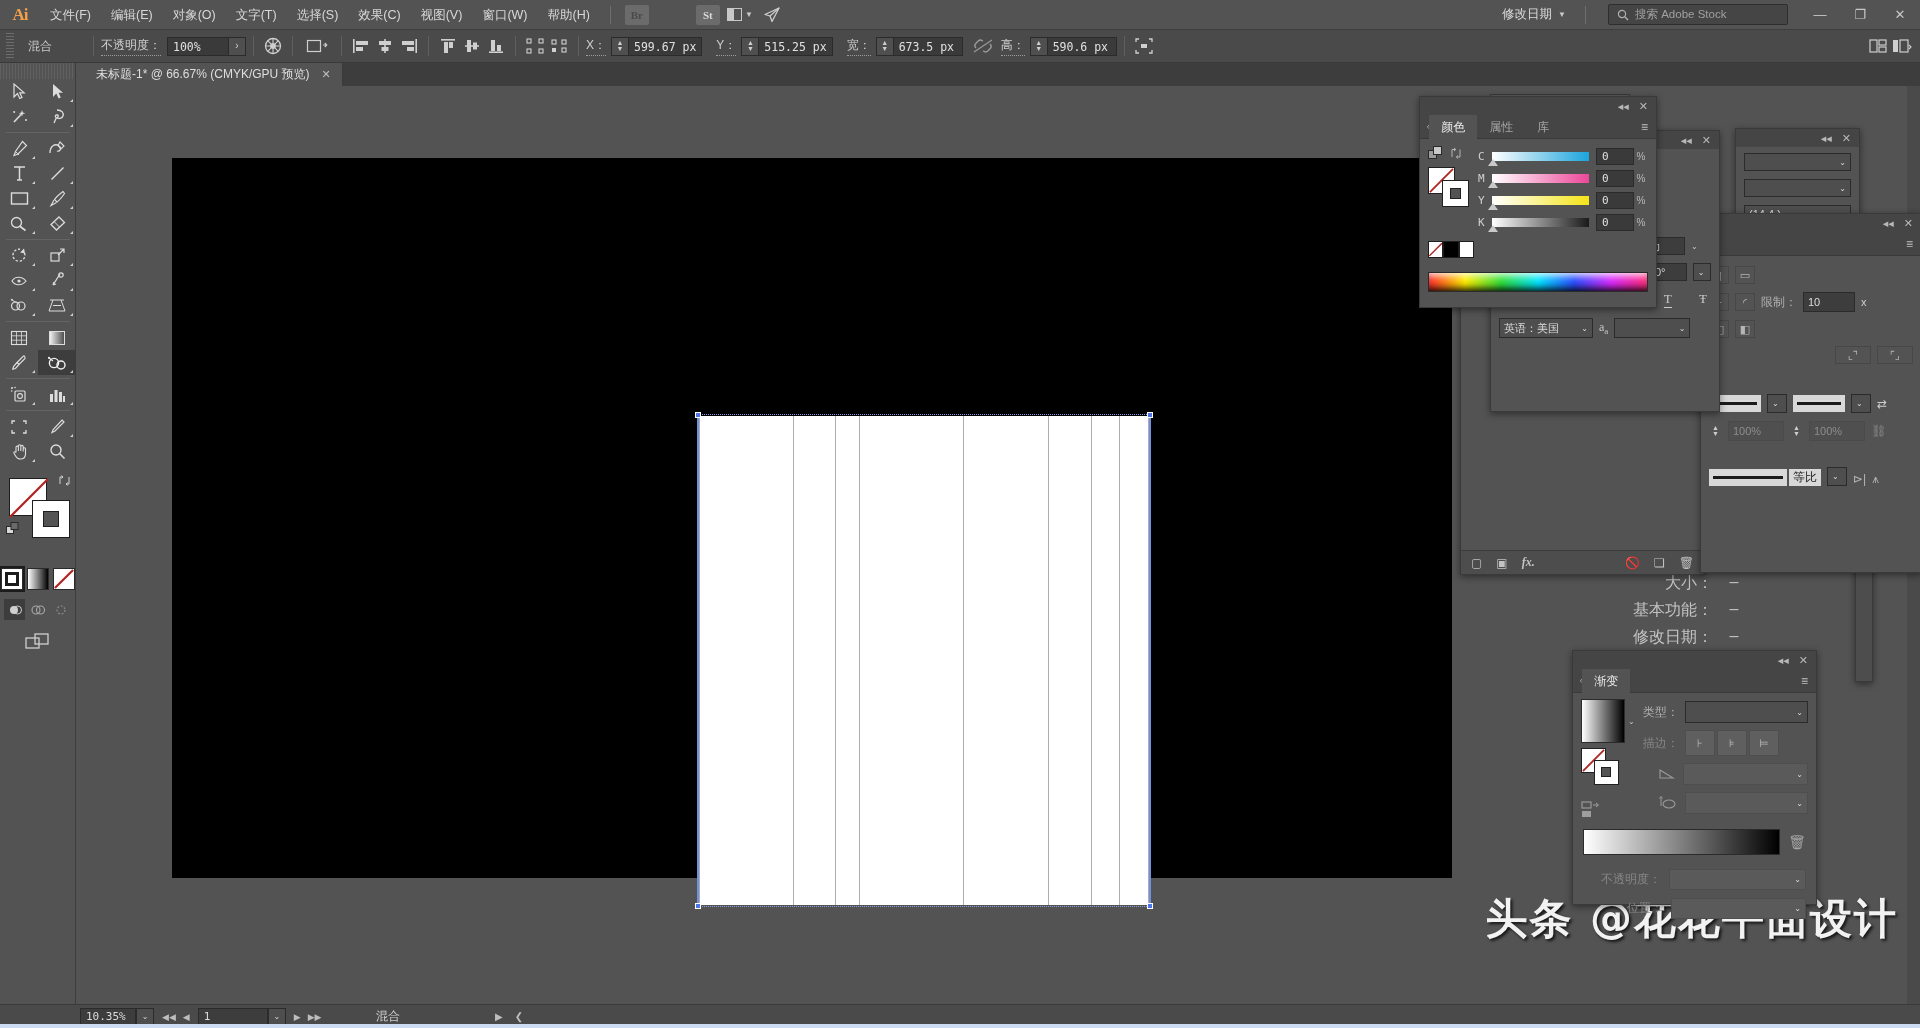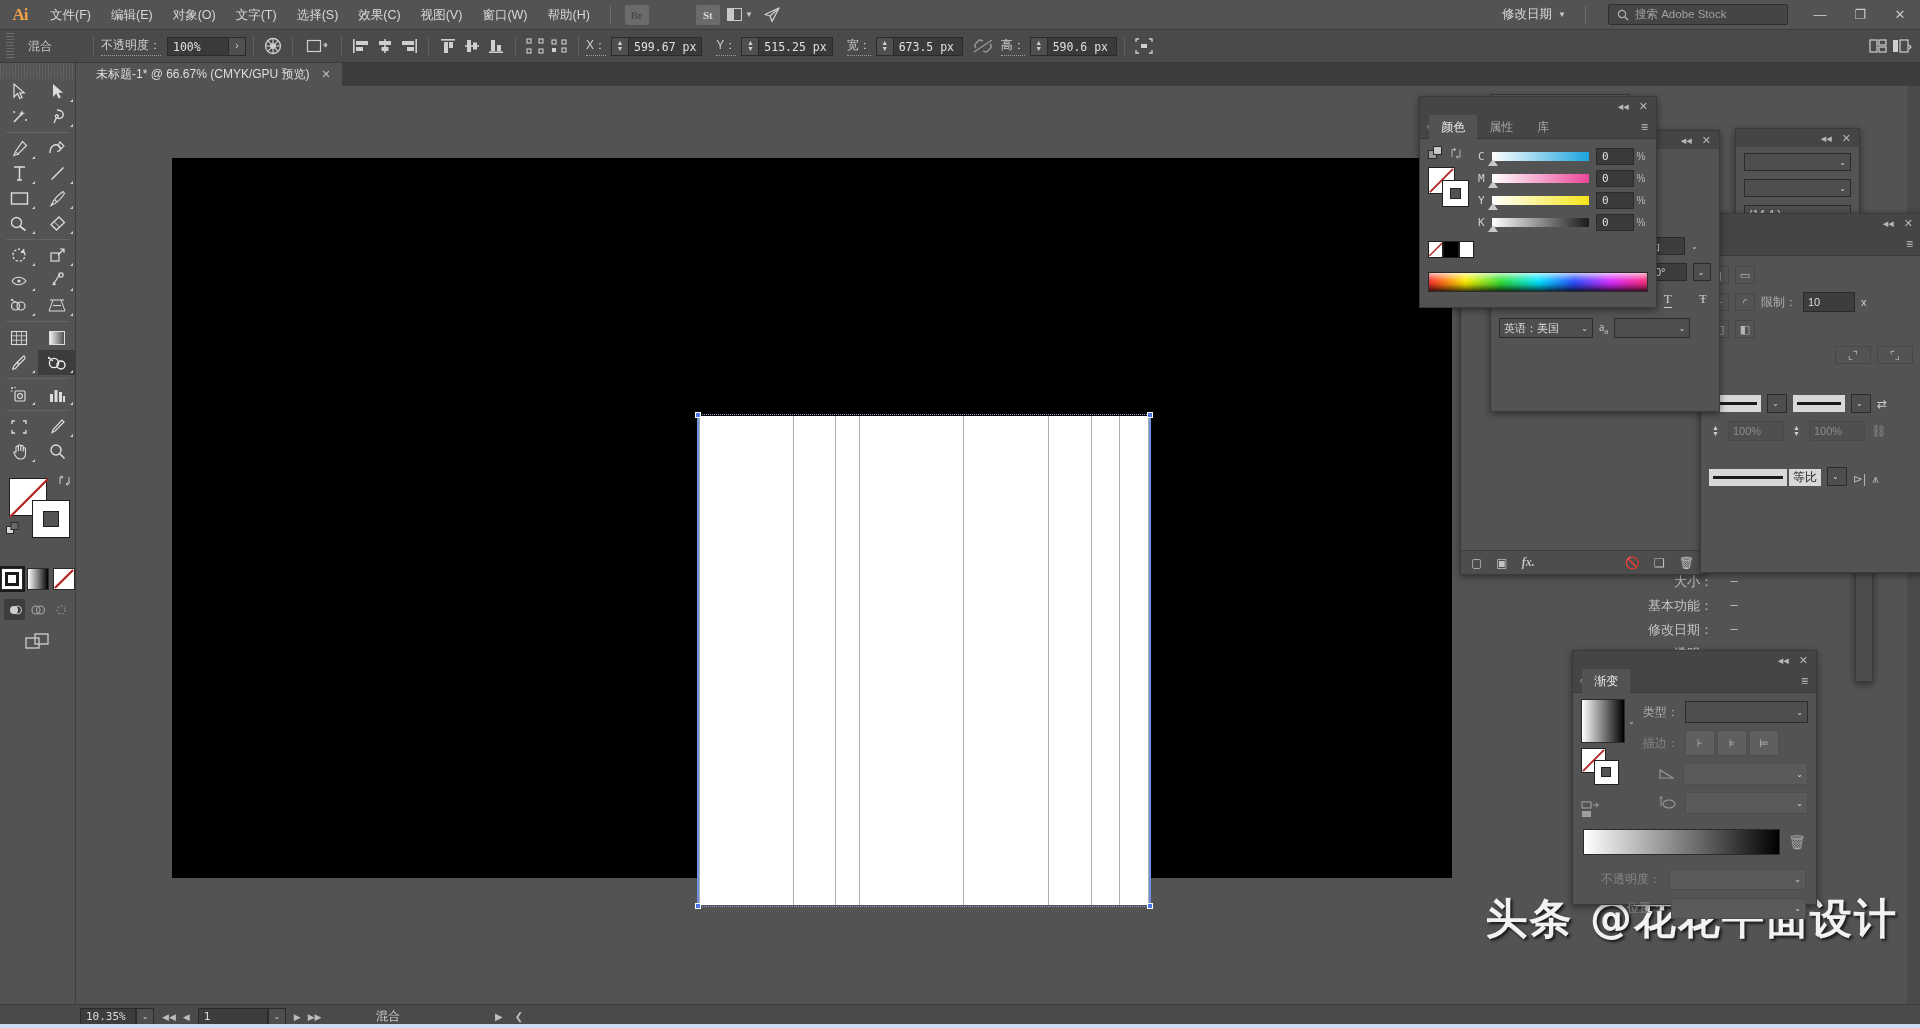--- a/index.html
+++ b/index.html
@@ -225,21 +225,21 @@
   .mini-panel { position:absolute; background:#5a5a5a; border:1px solid #3a3a3a; }
 
   
   .appear-panel { left:1460px; top:250px; width:245px; height:325px; z-index:14;}
   .ap-foot { position:absolute; left:0; right:0; bottom:0; height:24px; background:#4d4d4d;
       border-top:1px solid #3d3d3d; display:flex; align-items:center; gap:14px; padding:0 10px;
       color:#c2c2c2; font-size:12px; }
 
   
   .docinfo { position:absolute; left:1545px; top:570px; width:200px; z-index:8;}
-  .di-row { display:flex; justify-content:flex-end; gap:10px; font-size:13px;
+  .di-row { display:flex; justify-content:flex-end; gap:10px; font-size:16px;
      color:#c3c3c3; padding:3px 0; }
   .di-val { width:22px; text-align:center; color:#c3c3c3; }
 
   
   .grad-panel { left:1572px; top:650px; width:245px; height:255px; z-index:45;}
   .gp-body { padding:6px 8px; display:flex; gap:8px; }
   .gswatch { width:44px;height:44px; border:1px solid #2b2b2b;
       background:linear-gradient(90deg,#fff,#000); }
   .gp-fs { position:relative; width:46px; height:42px; margin-top:5px;}
   .grad-bar { height:26px; margin:8px 10px 0 10px; border:1px solid #2b2b2b;

